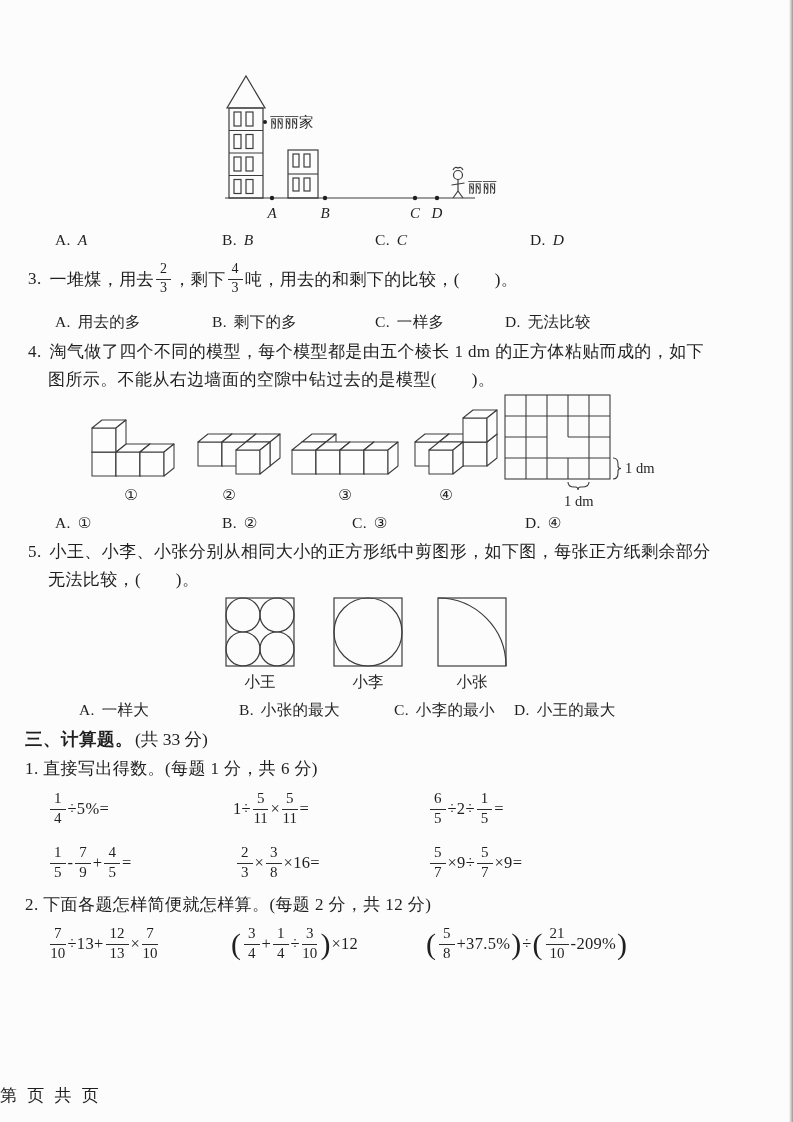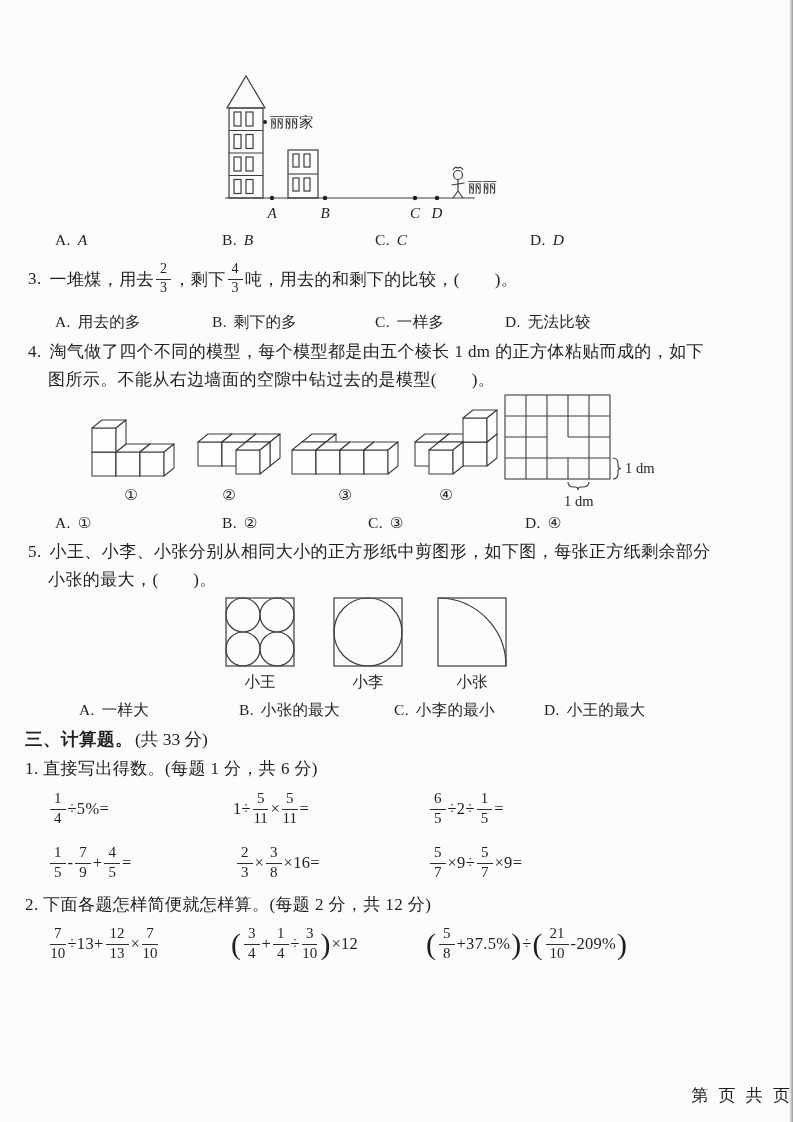--- a/index.html
+++ b/index.html
@@ -26,21 +26,21 @@
   .paren{font-size:30px;font-weight:300;line-height:0;margin:0 1px;font-family:"Liberation Serif",serif;}
   .expr-inline{display:inline-flex;align-items:center;}
   .expr-inline .frac{font-size:14px;}
   svg{overflow:visible;}
   svg .ln{stroke:#3c3c3c;stroke-width:1.1;fill:none;}
   svg .fig{stroke:#3c3c3c;stroke-width:1.2;fill:none;}
   svg .cube{fill:#fdfdfd;stroke:#3c3c3c;stroke-width:1.05;stroke-linejoin:round;}
   svg text{font-family:"Liberation Serif","DejaVu Serif",serif;fill:#1f1f1f;}
   .edge{position:absolute;right:0;top:0;bottom:0;width:4px;
         background:linear-gradient(to right,rgba(0,0,0,0),#9a9a9a);}
-  .footer{position:absolute;width:100%;text-align:right;font-size:17px;letter-spacing:3px;}
+  .footer{position:absolute;width:100%;text-align:left;font-size:17px;letter-spacing:3px;}
 </style>
 </head>
 <body>
 
 <div class="page">
 
 
   <svg class="abs" style="left:215px;top:70px;" width="305" height="158" viewBox="0 0 305 158">
 
     <polygon class="fig" points="12,38 50,38 31,6"></polygon>
@@ -209,29 +209,29 @@
 
     <path class="ln" d="M553 68 C557 68,558 71,558 74 L558 76 C558 77.5,559 78.5,561 78.5 C559 78.5,558 79.5,558 81 L558 83 C558 86,557 89,553 89"></path>
     <text x="565" y="83" font-size="14.5">1 dm</text>
     <path class="ln" d="M508 92 C508 96,511 97,514 97 L515.5 97 C517 97,518 98,518 100 C518 98,519 97,520.5 97 L522 97 C525 97,529 96,529 92"></path>
     <text x="504" y="116" font-size="14.5">1 dm</text>
   </svg>
 
   <div class="opts" style="top:514px;">
     <span class="opt" style="left:55px"><span class="key">A.</span><span class="circled">①</span></span>
     <span class="opt" style="left:222px"><span class="key">B.</span><span class="circled">②</span></span>
-    <span class="opt" style="left:368px"><span class="key">C.</span><span class="circled">③</span></span>
+    <span class="opt" style="left:352px"><span class="key">C.</span><span class="circled">③</span></span>
     <span class="opt" style="left:525px"><span class="key">D.</span><span class="circled">④</span></span>
   </div>
 
   <div class="abs stem" style="left:28px;top:540px;">
     <span class="qnum">5.</span><span>小王、小李、小张分别从相同大小的正方形纸中剪图形，如下图，每张正方纸剩余部分</span>
   </div>
   <div class="abs stem" style="left:48px;top:568px;">
-    <span>小张的最大，(　　)。</span>
+    <span>无法比较，(　　)。</span>
   </div>
 
   <svg class="abs" style="left:222px;top:596px;" width="305" height="97" viewBox="0 0 305 97">
     <g>
       <rect class="fig" x="4" y="2" width="68" height="68"></rect>
       <circle class="fig" cx="21" cy="19" r="17"></circle>
         <circle class="fig" cx="55" cy="19" r="17"></circle>
       <circle class="fig" cx="21" cy="53" r="17"></circle>
         <circle class="fig" cx="55" cy="53" r="17"></circle>
       <text x="38" y="91" font-size="15.5" text-anchor="middle">小王</text>
@@ -245,21 +245,21 @@
       <rect class="fig" x="216" y="2" width="68" height="68"></rect>
       <path class="fig" d="M216 2 A68 68 0 0 1 284 70"></path>
       <text x="250" y="91" font-size="15.5" text-anchor="middle">小张</text>
     </g>
   </svg>
 
   <div class="opts" style="top:700px;margin-left:24px;">
     <span class="opt" style="left:55px"><span class="key">A.</span><span>一样大</span></span>
     <span class="opt" style="left:215px"><span class="key">B.</span><span>小张的最大</span></span>
     <span class="opt" style="left:370px"><span class="key">C.</span><span>小李的最小</span></span>
-    <span class="opt" style="left:520px"><span class="key">D.</span><span>小王的最大</span></span>
+    <span class="opt" style="left:490px"><span class="key">D.</span><span>小王的最大</span></span>
   </div>
 
   <div class="abs heading" style="left:25px;top:727px;">
     <span class="hmain">三、计算题。</span><span class="hpts">(共 33 分)</span>
   </div>
 
   <div class="abs ptitle" style="left:25px;top:757px;">1. 直接写出得数。(每题 1 分，共 6 分)</div>
 
   <div class="expr" style="left:48px;top:786px;height:46px;"><span class="frac"><span class="fn">1</span><span class="fd">4</span></span><span class="op">÷5%=</span></div>
   <div class="expr" style="left:233px;top:786px;height:46px;"><span class="op">1÷</span><span class="frac"><span class="fn">5</span><span class="fd">11</span></span><span class="op">×</span><span class="frac"><span class="fn">5</span><span class="fd">11</span></span><span class="op">=</span></div>

